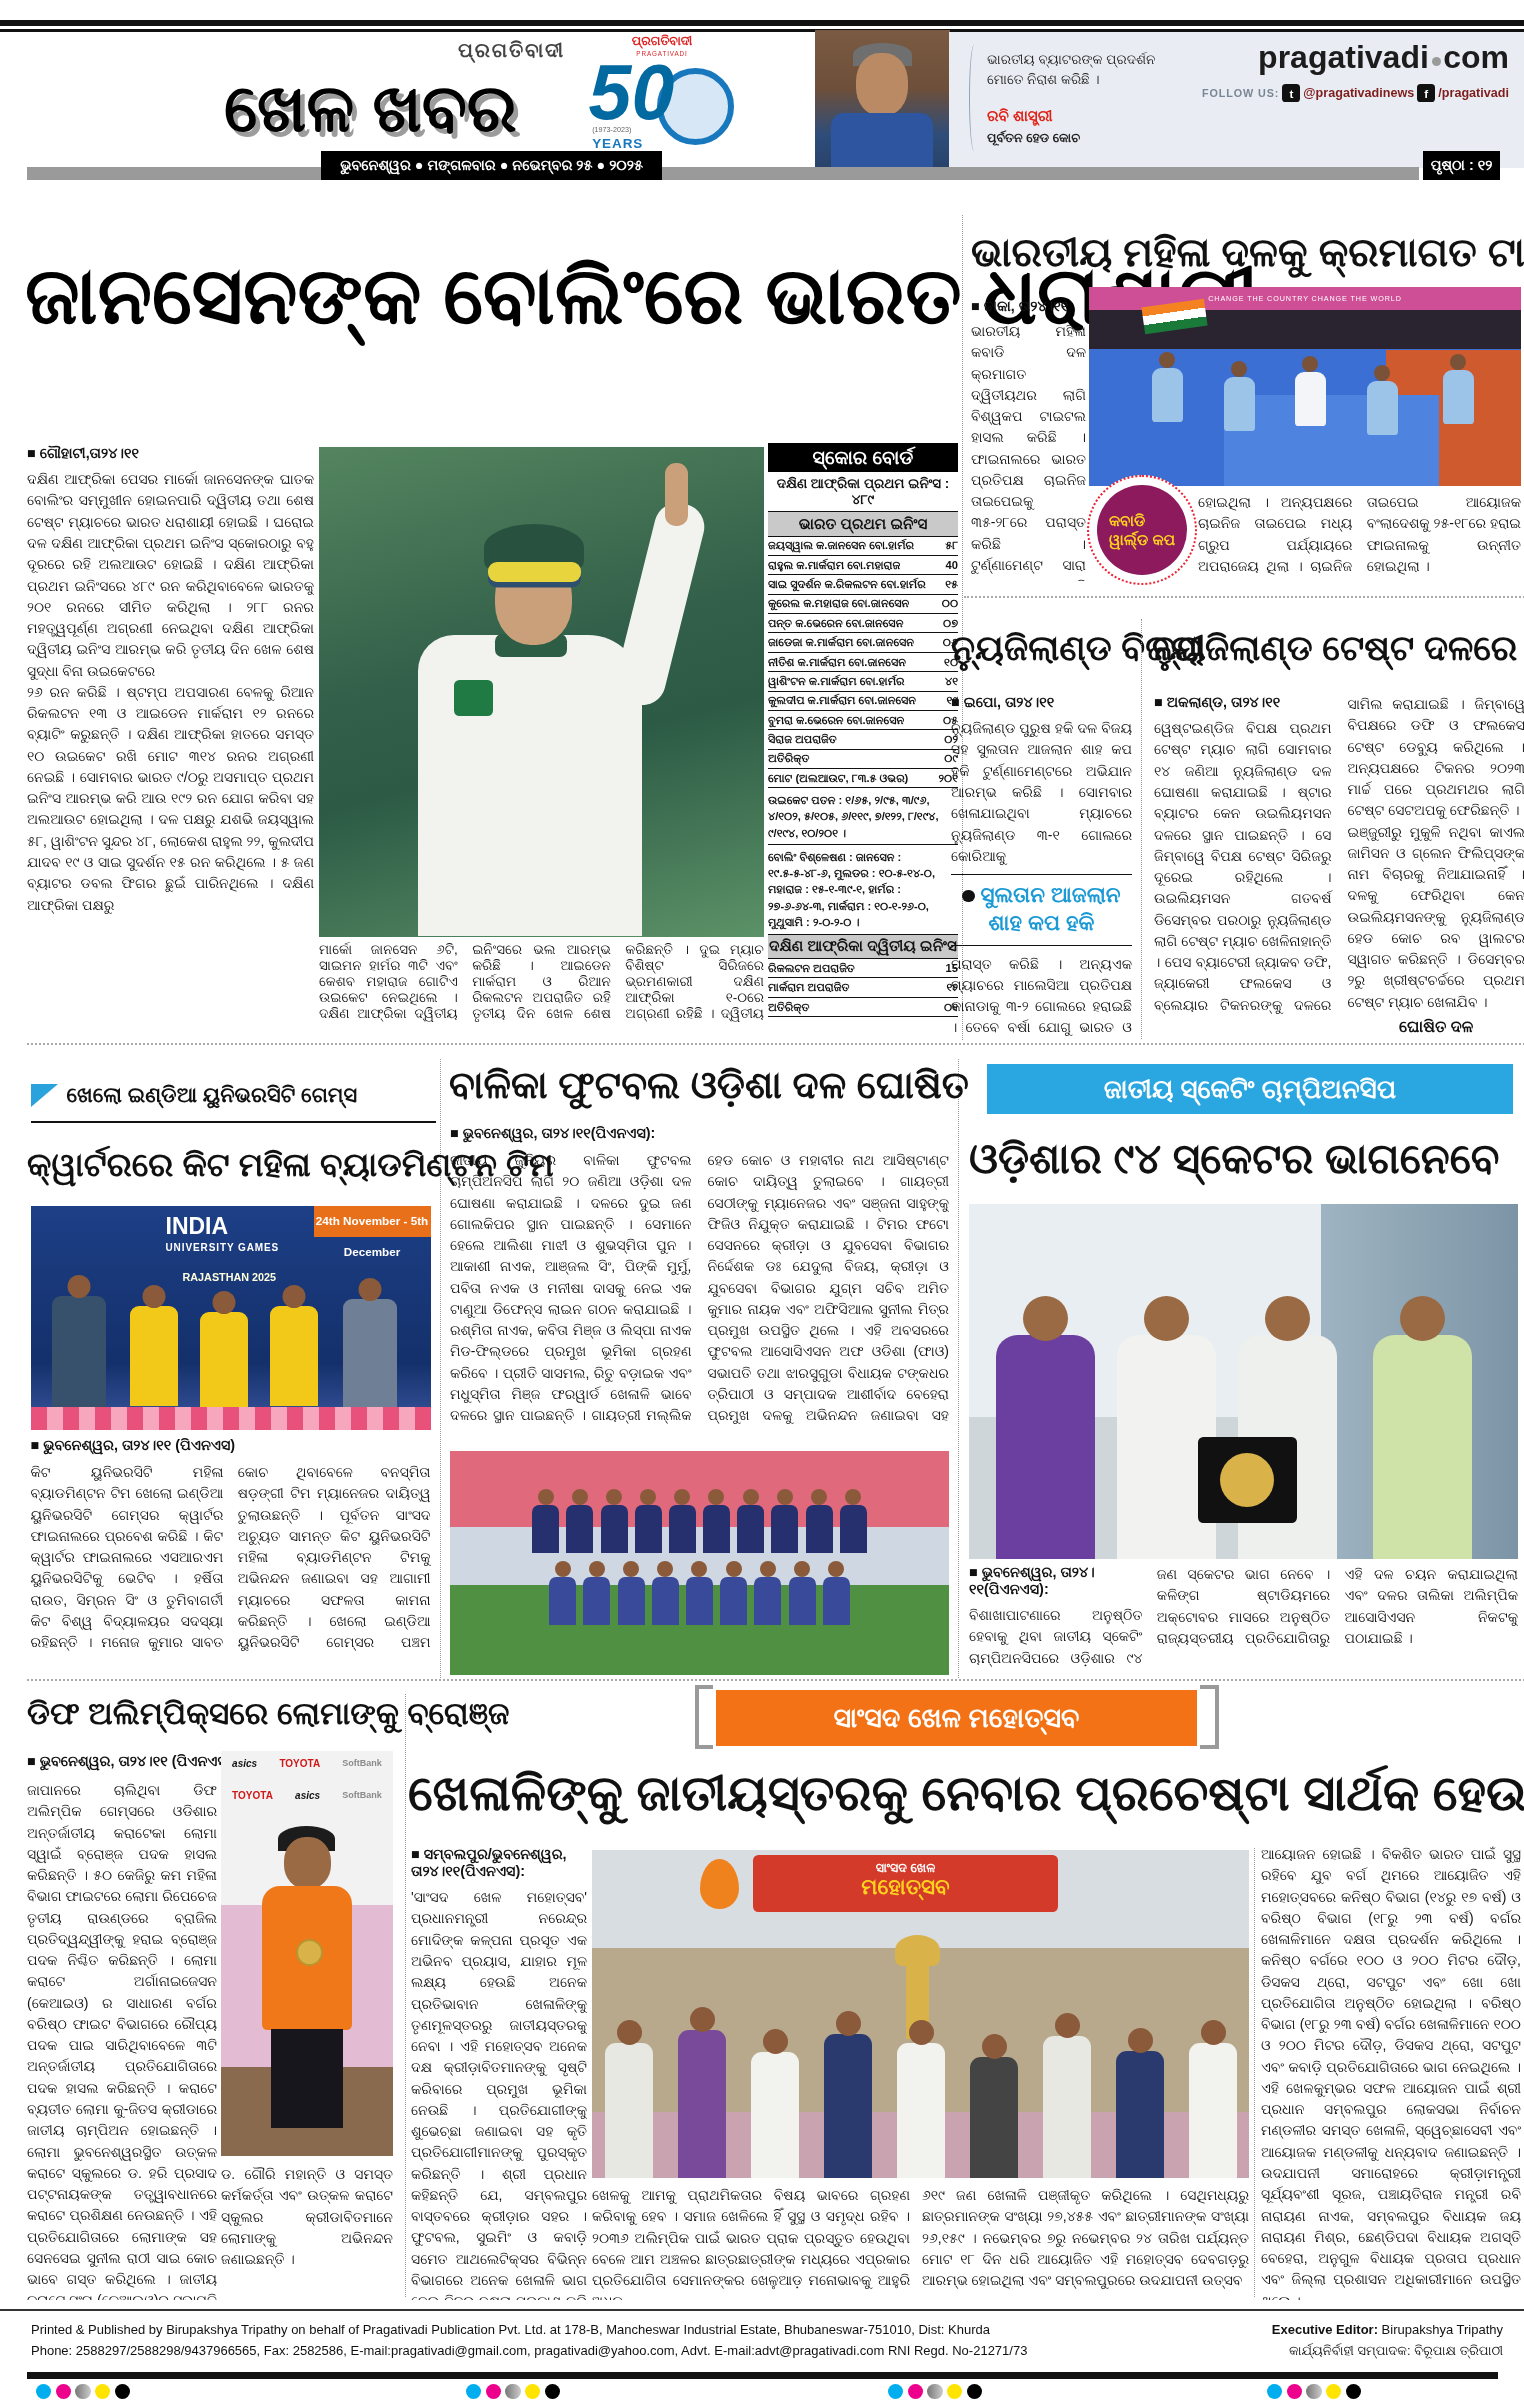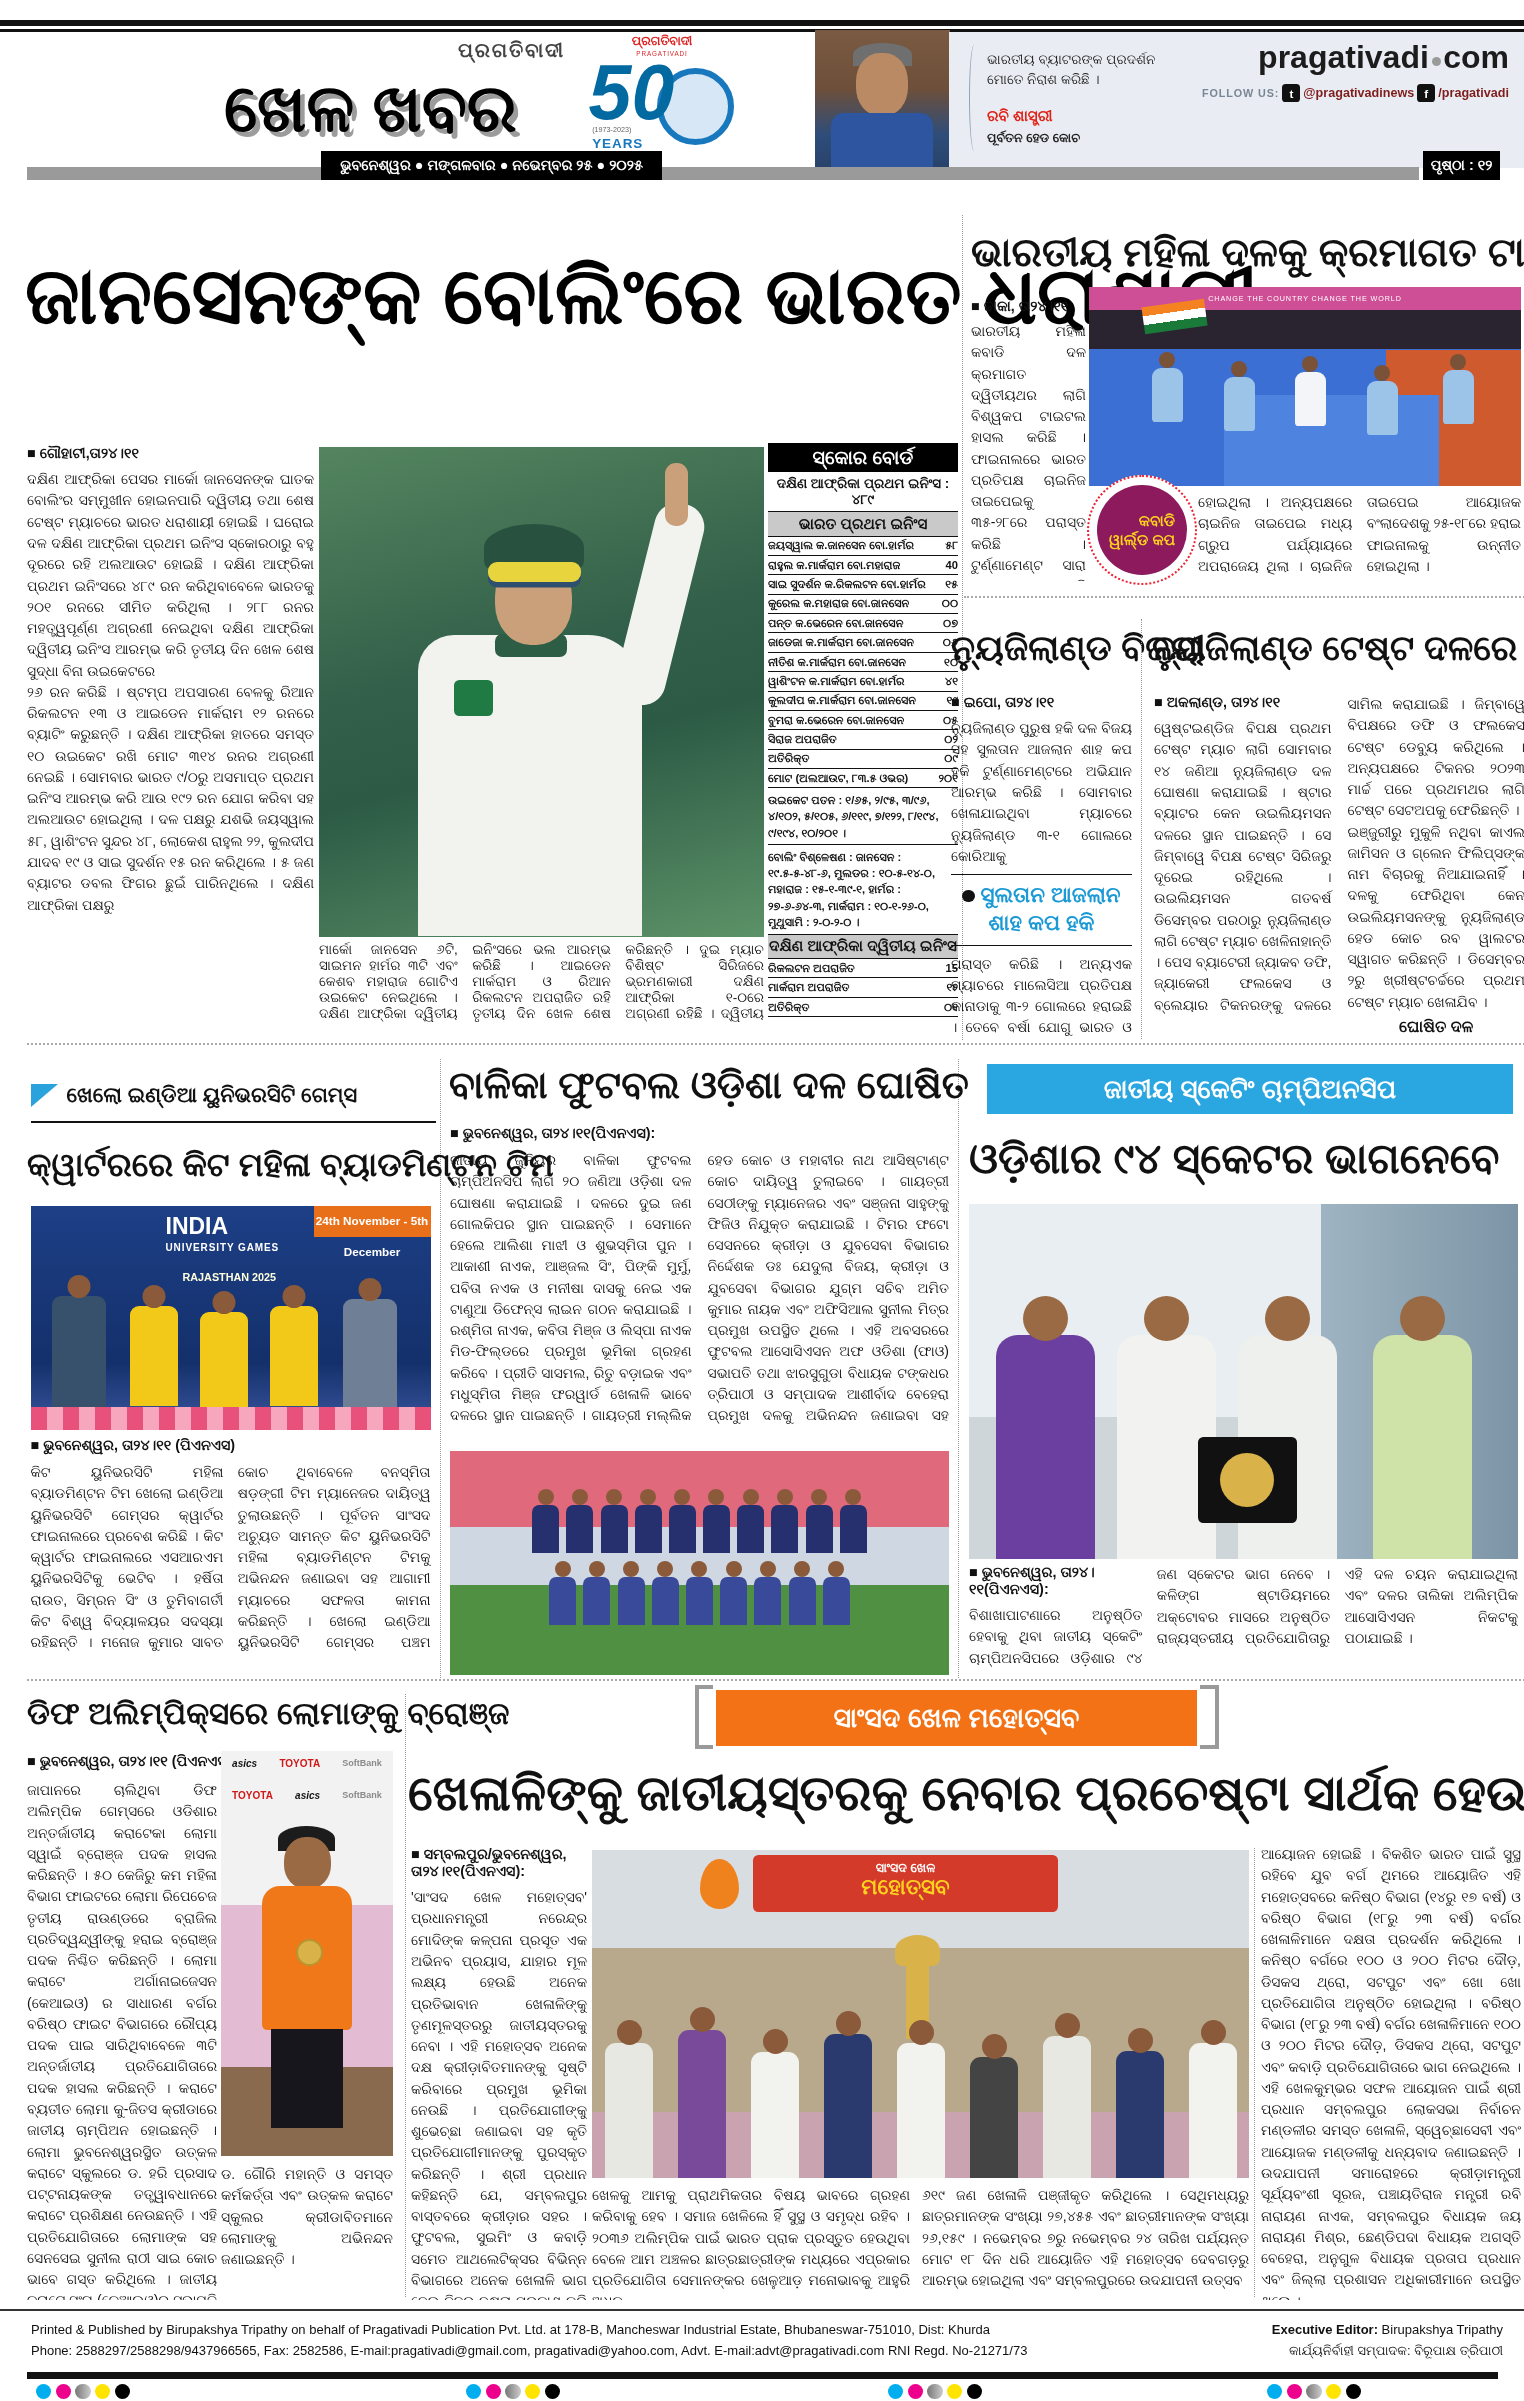--- a/index.html
+++ b/index.html
@@ -86,21 +86,21 @@
   .kb-crowd{position:absolute;left:0;top:23px;width:100%;height:39px;background:#2a2430;}
   .kb-orange{position:absolute;right:0;top:63px;width:135px;height:136px;background:#cf5a2e;}
   .kb-mat{position:absolute;left:135px;top:108px;width:215px;height:91px;background:#4f83e0;}
   .kb-player{position:absolute;width:30.5px;height:54px;border-radius:9px 9px 3.6px 3.6px;background:#9cc4e8;}
   .kb-head{position:absolute;width:16px;height:16px;border-radius:50%;background:#7a5238;margin-left:7.2px;top:-16px;}
   .kb-flag{position:absolute;left:54px;top:16px;width:63px;height:27px;transform:rotate(-8deg);
            background:linear-gradient(180deg,#f58220 33%,#fff 33%,#fff 66%,#1a7a3a 66%);}
   .kab-badge{left:1087px;top:475px;width:106px;height:106px;border-radius:50%;background:#fff;
              border:2.7px dotted #e23; display:flex;align-items:center;justify-content:center;}
   .kab-badge .in{width:90px;height:90px;border-radius:50%;background:#8c1a5c;color:#ffd21e;font-weight:800;
-                 font-size:15.2px;text-align:right;display:flex;align-items:center;justify-content:center;line-height:1.25;}
+                 font-size:15.2px;text-align:left;display:flex;align-items:center;justify-content:center;line-height:1.25;}
   .kab-body2{left:1198px;top:492px;width:323px;height:93px;column-count:2;column-gap:14.4px;overflow:hidden;}
   .hsep{border-top:2.7px dotted #aaa;height:0;}
   .hs1{left:964px;top:596px;width:561px;}
   .nz1-headline{left:951px;top:615px;width:188px;height:66px;font-size:35px;font-weight:800;line-height:66px;white-space:nowrap;}
   .nz2-headline{left:1152px;top:615px;width:373px;height:66px;font-size:35px;font-weight:800;line-height:66px;white-space:nowrap;}
   .vd2{left:1141px;top:619px;height:420px;}
   .nz-col{left:951px;top:694px;width:181px;height:346px;overflow:hidden;}
   .sub-blue2{border-top:1.8px solid #111;border-bottom:1.8px solid #111;padding:7.2px 0;margin:7.2px 0;text-align:center;}
   .sub-blue2 .dot{display:inline-block;width:12.6px;height:12.6px;border-radius:50%;background:#111;margin-right:5.4px;}
   .sub-blue2 .t{color:#1b9ad6;font-size:21.5px;font-weight:800;line-height:1.3;}

